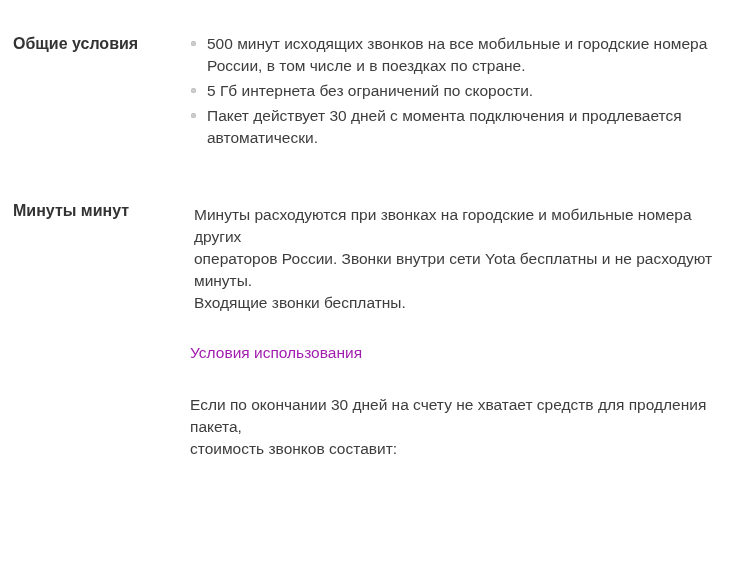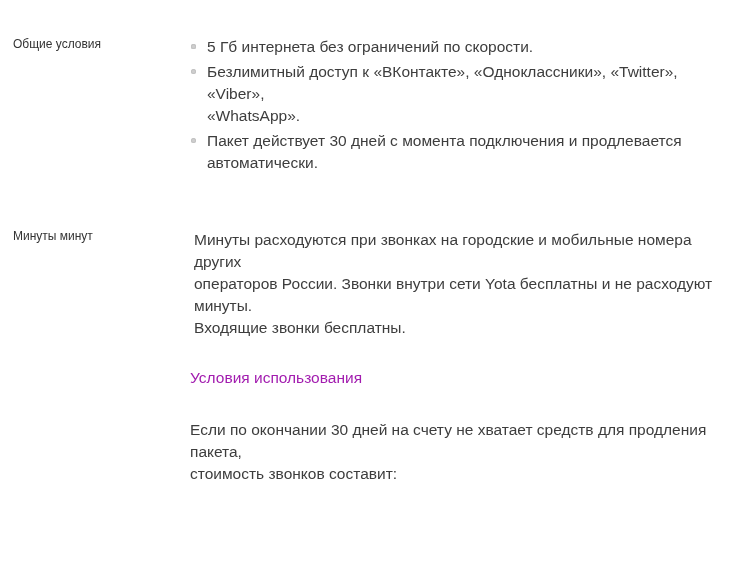--- a/index.html
+++ b/index.html
@@ -24,22 +24,22 @@
   .section {
     display: grid;
     grid-template-columns: 177px 1fr;
     align-items: start;
   }
   .section + .section {
     margin-top: 48px;
   }
   .section-title {
     margin: 0;
-    font-size: 12px;
-    font-weight: 400;
+    font-size: 16px;
+    font-weight: 700;
     line-height: 22px;
     color: #333333;
   }
   .content {
     min-width: 0;
   }
   .pre {
     white-space: pre-line;
   }
   ul.dots {
@@ -78,29 +78,26 @@
 <body>
 
 <div class="layout">
 
   <div class="section">
     <h2 class="section-title">Общие условия</h2>
     <div class="content">
       <ul class="dots">
         <li>
           <span class="dot"></span>
+          <span class="pre">500 минут исходящих звонков на все мобильные и городские номера
+России, в том числе и в поездках по стране.</span>
         </li>
         <li>
           <span class="dot"></span>
           <span class="pre">5 Гб интернета без ограничений по скорости.</span>
-        </li>
-        <li>
-          <span class="dot"></span>
-          <span class="pre">Безлимитный доступ к «ВКонтакте», «Одноклассники», «Twitter», «Viber»,
-«WhatsApp».</span>
         </li>
         <li>
           <span class="dot"></span>
           <span class="pre">Пакет действует 30 дней с момента подключения и продлевается
 автоматически.</span>
         </li>
       </ul>
     </div>
   </div>
 

